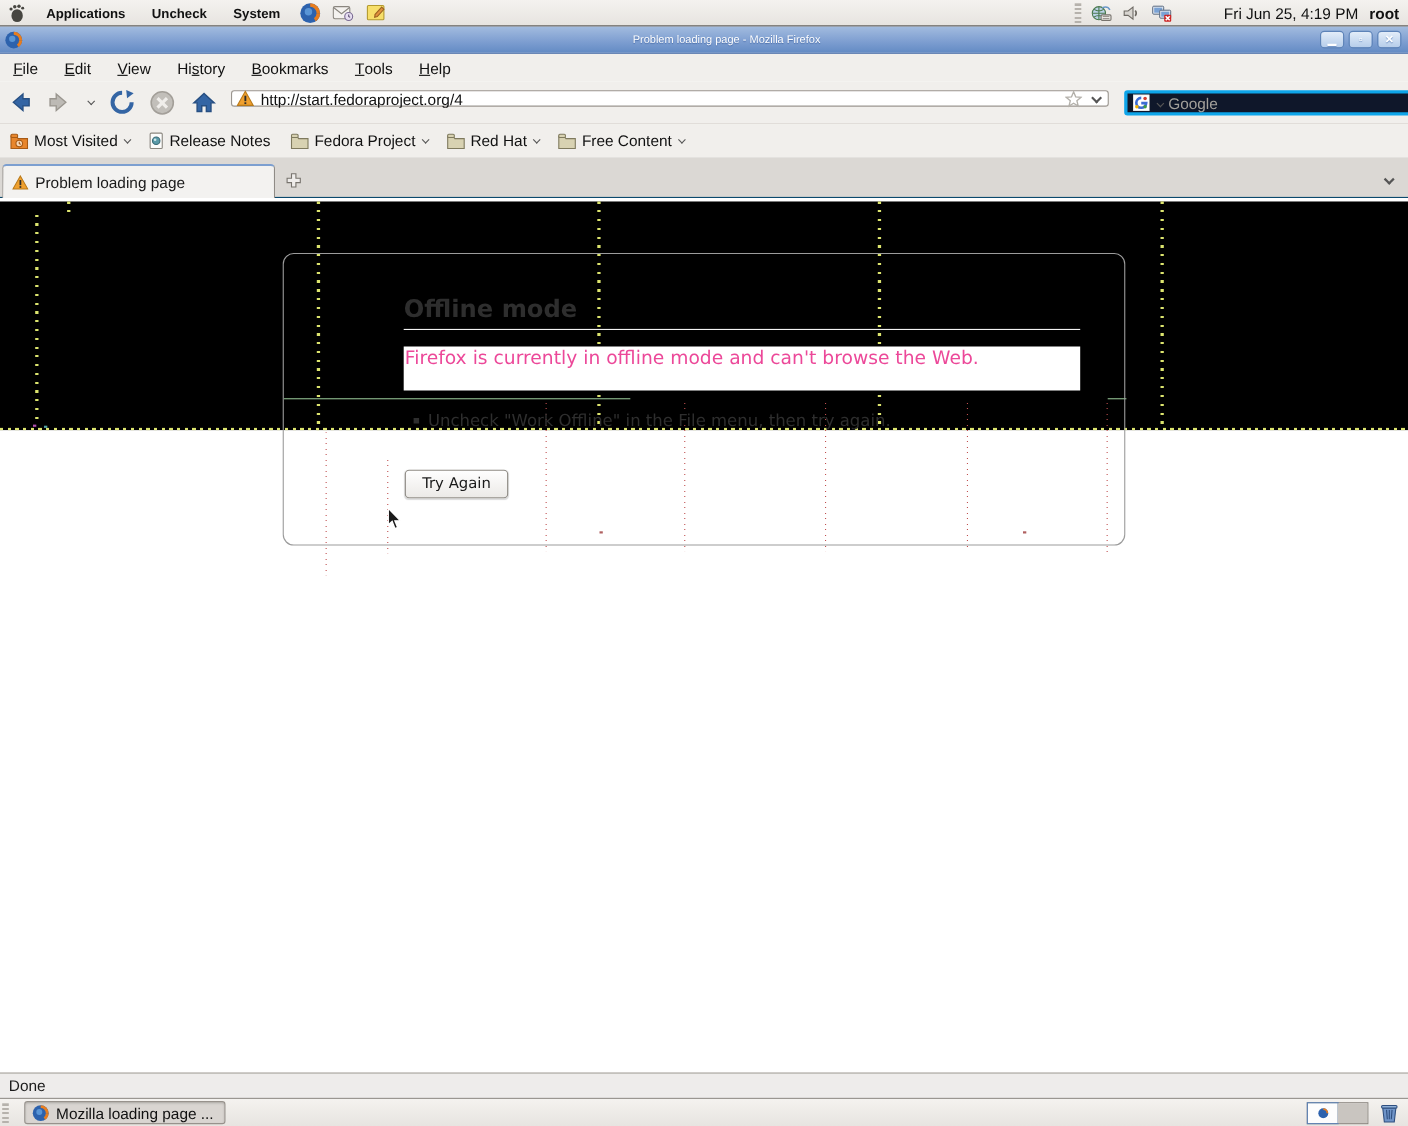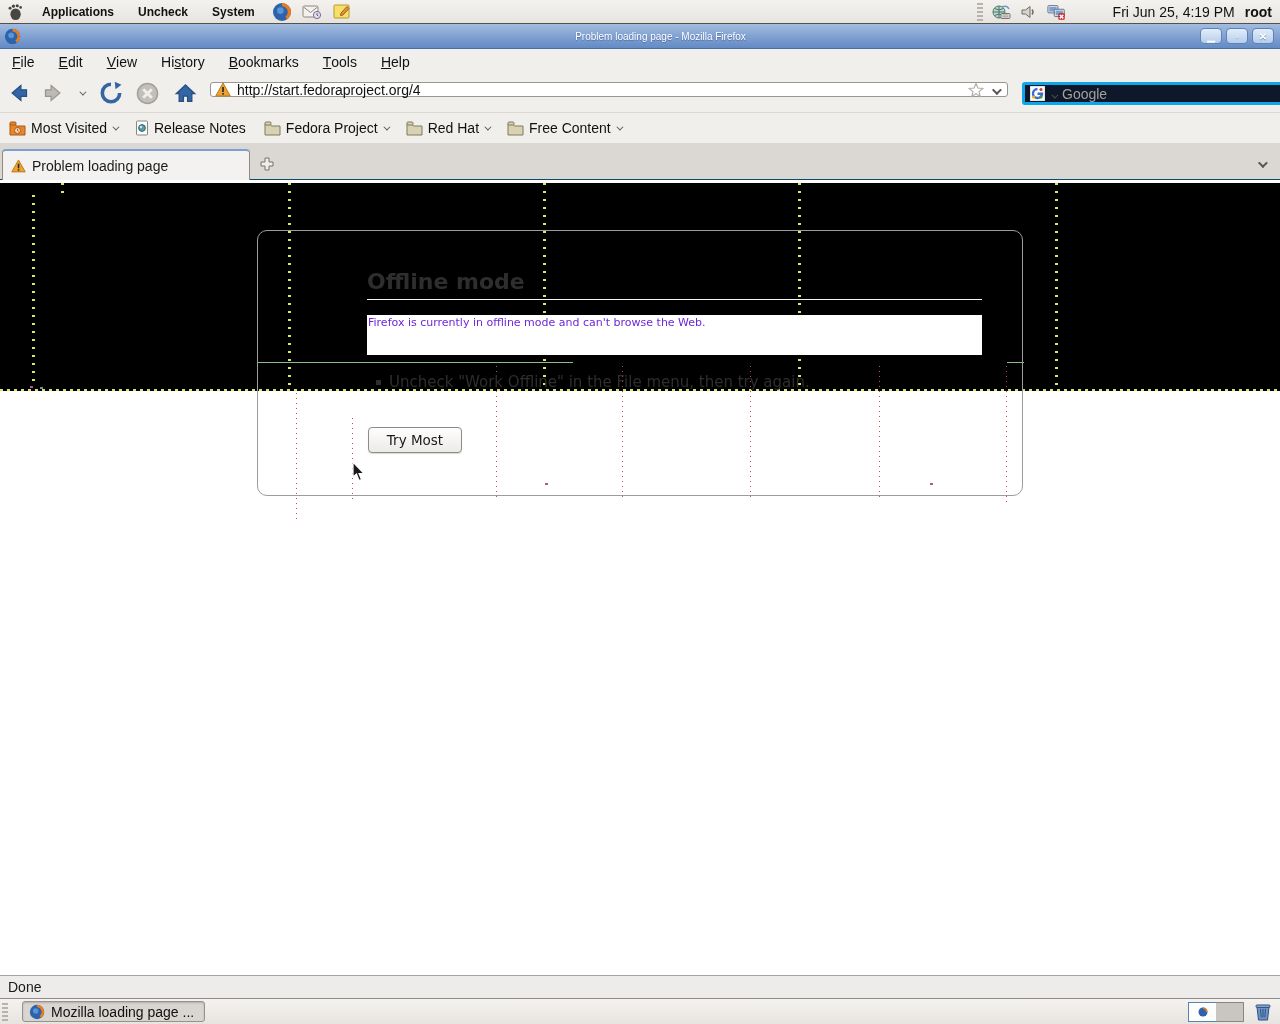--- a/index.html
+++ b/index.html
@@ -53,21 +53,21 @@
   .ydash { position:absolute; width:3px; background:repeating-linear-gradient(to bottom,#dce46e 0 2px,transparent 2px 8px); }
   .yline-h { position:absolute; height:2px; background:repeating-linear-gradient(to right,#dce46e 0 3px,transparent 3px 7px); }
   .gline { position:absolute; height:1px; background:#8fbc8f; }
   .rdash { position:absolute; width:1px; background:repeating-linear-gradient(to bottom,#c05050 0 1px,transparent 1px 5px); }
   .speck { position:absolute; width:3px; height:2px; }
 
   #error-box { position:absolute; left:257px; top:47px; width:766px; height:266px; border:1px solid #9c9c9c; border-radius:10px; }
   #error-heading { position:absolute; left:367px; top:86px; font-family:"DejaVu Sans",sans-serif; font-size:22px; font-weight:bold; color:#2e2e2e; }
   #error-hr { position:absolute; left:367px; top:116px; width:615px; height:1px; background:#f2f2f2; }
   #error-strip { position:absolute; left:367px; top:132px; width:615px; height:40px; background:#fff; }
-  #error-desc { font-family:"DejaVu Sans",sans-serif; font-size:11px; color:#6d28d9; padding:1px 0 0 1px; }
+  #error-desc { font-family:"DejaVu Sans",sans-serif; font-size:17px; color:#ec4899; padding:1px 0 0 1px; }
   #error-suggestion { position:absolute; left:376px; top:190px; font-family:"DejaVu Sans",sans-serif; font-size:15px; color:#2e2e2e; display:flex; align-items:center; gap:8px; }
   #error-suggestion .bullet { width:5px; height:5px; background:#2e2e2e; display:inline-block; }
   #try-again-btn { position:absolute; left:368px; top:244px; width:94px; height:26px; border:1px solid #8e8a84; border-radius:4px; background:linear-gradient(#fefefe,#eceae7); font-family:"DejaVu Sans",sans-serif; font-size:13.5px; color:#1a1a1a; display:flex; align-items:center; justify-content:center; box-shadow:0 1px 1px rgba(0,0,0,.15); }
 
   
   #statusbar { top:975px; left:0; width:1280px; height:23px; background:#eeeceb; border-top:1px solid #a8a49e; display:flex; align-items:center; }
   #statusbar .status-text { font-size:14px; color:#1a1a1a; margin-left:8px; }
 
   
   #bottom-panel { top:998px; left:0; width:1280px; height:26px; background:linear-gradient(#f4f2ef,#e7e4e0); border-top:1px solid #8f8b86; display:flex; align-items:center; }
@@ -343,21 +343,21 @@
   <div id="error-box"></div>
   <div id="error-heading">Offline mode</div>
   <div id="error-hr"></div>
   <div id="error-strip">
     <div id="error-desc">Firefox is currently in offline mode and can't browse the Web.</div>
   </div>
   <div id="error-suggestion">
     <span class="bullet"></span>
     <span>Uncheck "Work Offline" in the File menu, then try again.</span>
   </div>
-  <button id="try-again-btn">Try Most</button>
+  <button id="try-again-btn">Try Again</button>
 
   <span class="abs" style="left:352px;top:278px">
     <svg width="14" height="21" viewBox="0 0 14 21">
         <path d="M1 1 L1 16 L4.5 13 L7 19.5 L9.5 18.5 L7 12.5 L12 12.5 Z" fill="#1a1a1a" stroke="#fff" stroke-width="1.2"></path>
       </svg>
   </span>
 </div>
 
 <div id="statusbar" class="abs">
   <span class="status-text">Done</span>

